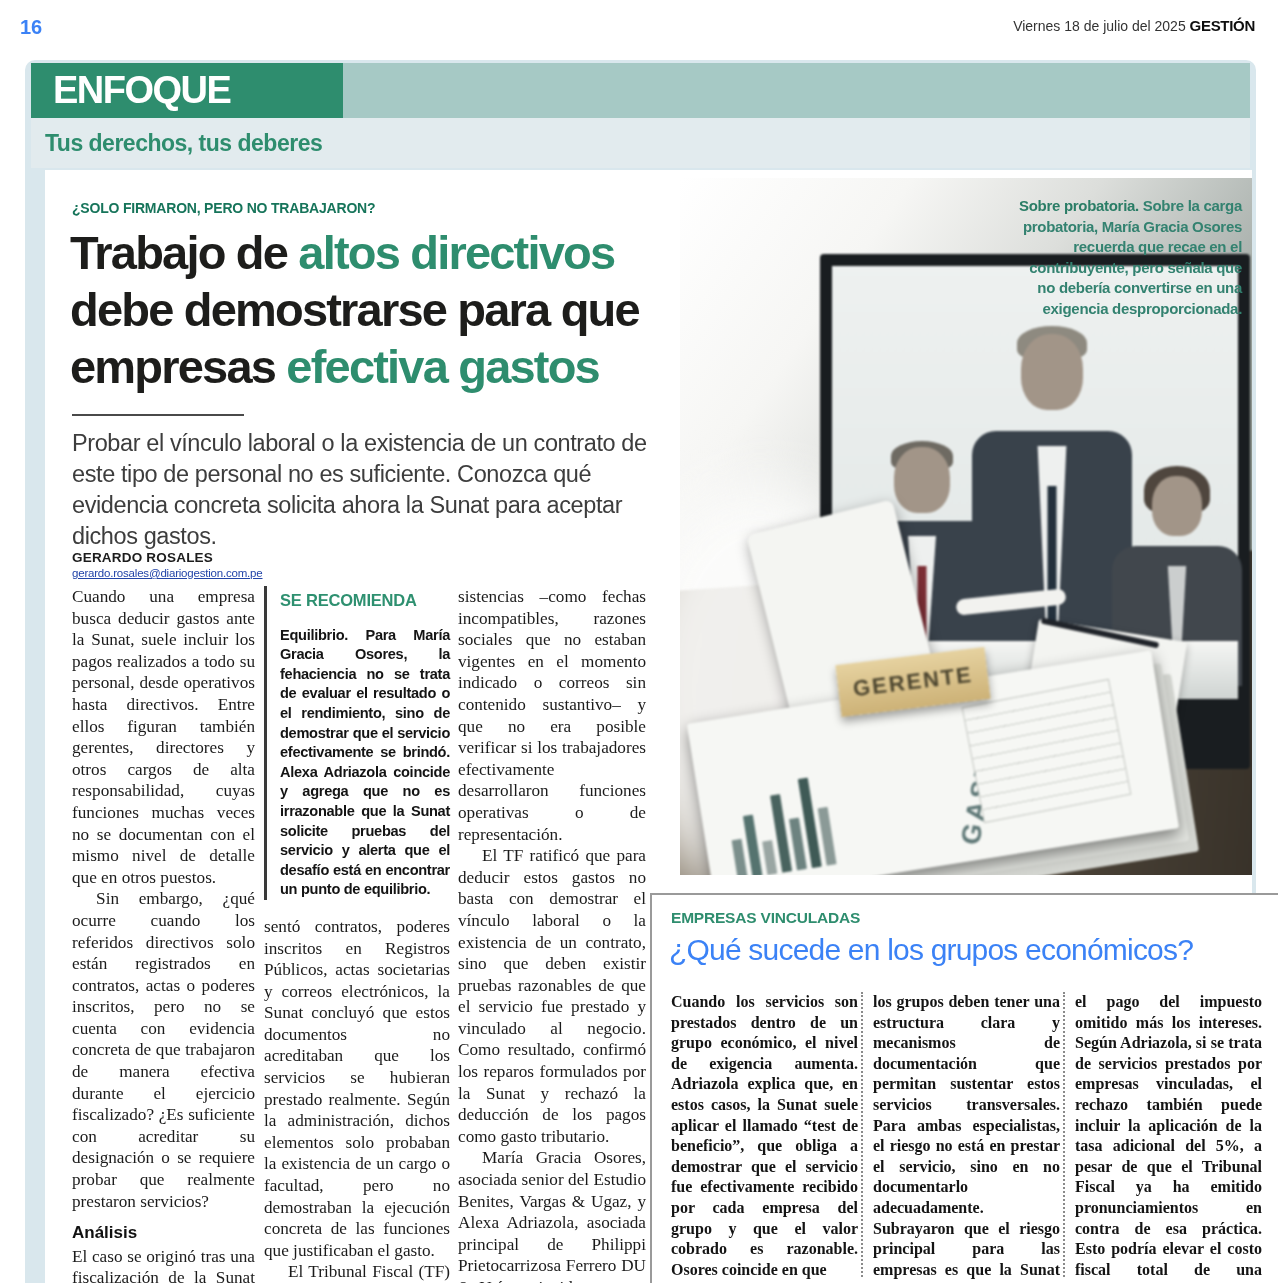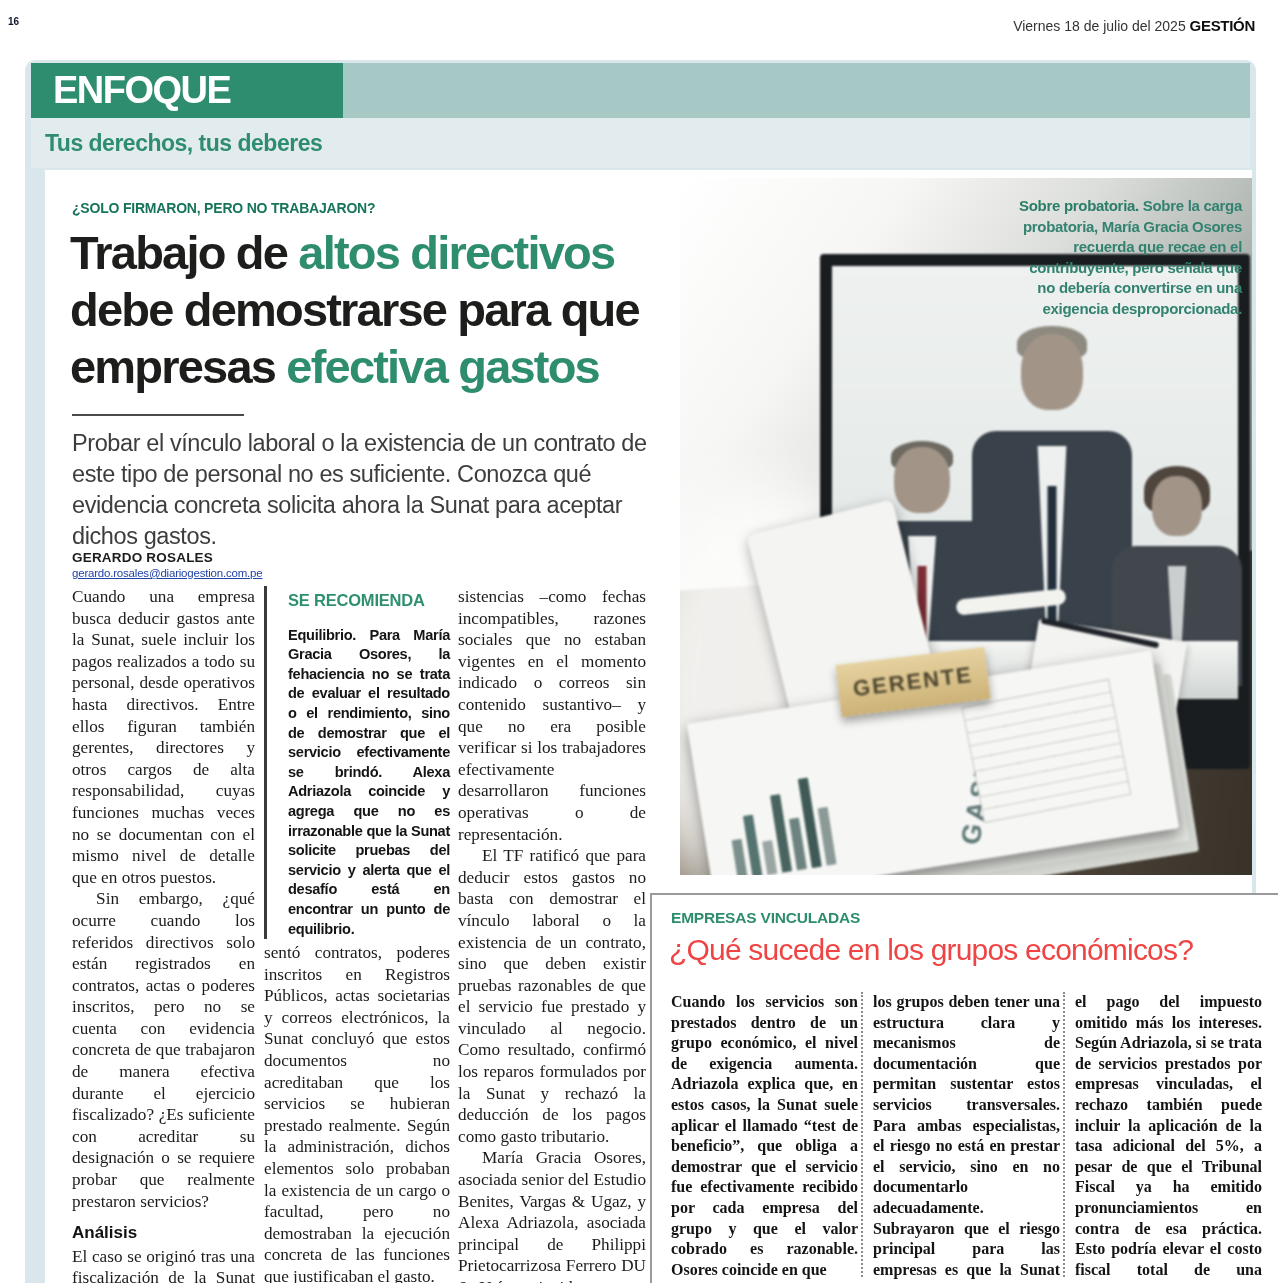--- a/index.html
+++ b/index.html
@@ -2,21 +2,21 @@
 <html lang="es"><head>
 <meta charset="utf-8">
 <style>
   * { margin:0; padding:0; box-sizing:border-box; }
   html,body { background:#ffffff; }
   #page {
     position:relative; width:1281px; height:1283px; overflow:hidden;
     background:#ffffff; font-family:"Liberation Sans", sans-serif;
   }
   
-  .page-num { position:absolute; left:8px; top:16px; font-size:10px; font-weight:bold; color:#0f172a; }
+  .page-num { position:absolute; left:20px; top:16px; font-size:20px; font-weight:bold; color:#3b82f6; }
   .dateline { position:absolute; right:26px; top:17px; font-size:14px; color:#333; }
   .dateline .brand { font-weight:bold; color:#0f0f0f; font-size:15px; letter-spacing:-0.3px; }
   
   .frame { position:absolute; left:25px; top:60px; width:1231px; height:1223px;
            background:#d9e7ed; border-radius:10px 10px 0 0; }
   
   .band-teal { position:absolute; left:31px; top:63px; width:1219px; height:55px; background:#a6c9c5; }
   .band-green { position:absolute; left:31px; top:63px; width:312px; height:55px; background:#2e8d6e;
                 color:#fff; font-weight:bold; font-size:38px; letter-spacing:-1.5px;
                 line-height:55px; padding-left:22px; }
@@ -39,21 +39,21 @@
   
   .body-col { position:absolute; top:586px; font-family:"Liberation Serif", serif;
               font-size:17.2px; line-height:21.6px; color:#1b1b1b; text-align:justify; }
   .col-1 { left:72px;  width:183px; }
   .col-2 { left:264px; width:186px; }
   .col-3 { left:458px; width:188px; }
   .body-col p.ind { text-indent:1.4em; }
   .subhead { font-family:"Liberation Sans", sans-serif; font-weight:bold; font-size:17px;
              color:#111; margin-top:10px; margin-bottom:2px; text-align:left; }
   
-  .reco-box { border-left:3px solid #3a3a3a; padding-left:21px; margin-bottom:3px;
+  .reco-box { border-left:3px solid #3a3a3a; padding-left:13px; margin-bottom:16px;
               font-family:"Liberation Sans", sans-serif; }
   .reco-title { color:#2e9070; font-weight:bold; font-size:16.5px; letter-spacing:-0.2px; margin-bottom:14px; padding-top:4px; }
   .reco-body { font-size:14.6px; font-weight:bold; line-height:19.6px; color:#141414;
                text-align:justify; letter-spacing:-0.3px; }
   
   .photo { position:absolute; left:680px; top:178px; width:572px; height:697px; overflow:hidden;
            background:linear-gradient(125deg,#ffffff 0%,#f6f6f4 22%,#dcdedb 40%,#aeb5b1 58%,#90988f 75%,#878f8a 100%); }
   .photo-scene { position:absolute; inset:0; filter:blur(1.2px); }
   .desk { position:absolute; left:-20px; top:392px; width:640px; height:330px;
           background:linear-gradient(100deg,#8a7f6d 0%,#6b6052 35%,#4a4237 65%,#332d25 100%);
@@ -97,21 +97,21 @@
   .ptable { position:absolute; right:44px; top:24px; width:150px; height:118px; transform:rotate(-2deg);
             background:repeating-linear-gradient(180deg,#f6f7f4 0 12px,#c9ccc7 12px 13px);
             border:1px solid #c4c7c2; }
   .photo-caption { position:absolute; right:10px; top:18px; width:228px; text-align:right;
                    font-size:15px; font-weight:bold; line-height:20.5px; color:#338270; letter-spacing:-0.3px; }
   .photo-caption .cap-lead { color:#2a7d66; }
   
   .related { position:absolute; left:650px; top:893px; width:628px; height:502px;
              border-top:2px solid #9a9a9a; border-left:2px solid #9a9a9a; background:#fff; }
   .rel-kicker { position:absolute; left:19px; top:14px; font-size:15.5px; font-weight:bold; color:#2e8d6e; letter-spacing:-0.2px; }
-  .rel-title { position:absolute; left:17px; top:38px; font-size:30px; font-weight:400; color:#ef4444; letter-spacing:-0.8px; }
+  .rel-title { position:absolute; left:17px; top:38px; font-size:30px; font-weight:400; color:#3b82f6; letter-spacing:-0.8px; }
   .rel-col { position:absolute; top:97px; width:187px; font-family:"Liberation Serif", serif;
              font-weight:bold; font-size:16px; line-height:20.6px; color:#141414; text-align:justify; }
   .rel-c1 { left:19px; } .rel-c2 { left:221px; } .rel-c3 { left:423px; }
   .rel-sep { position:absolute; top:97px; height:285px; border-left:2px dotted #8a8a8a; }
   .sep-1 { left:209px; } .sep-2 { left:411px; }
 </style>
 </head>
 <body>
 
 <div id="page">

